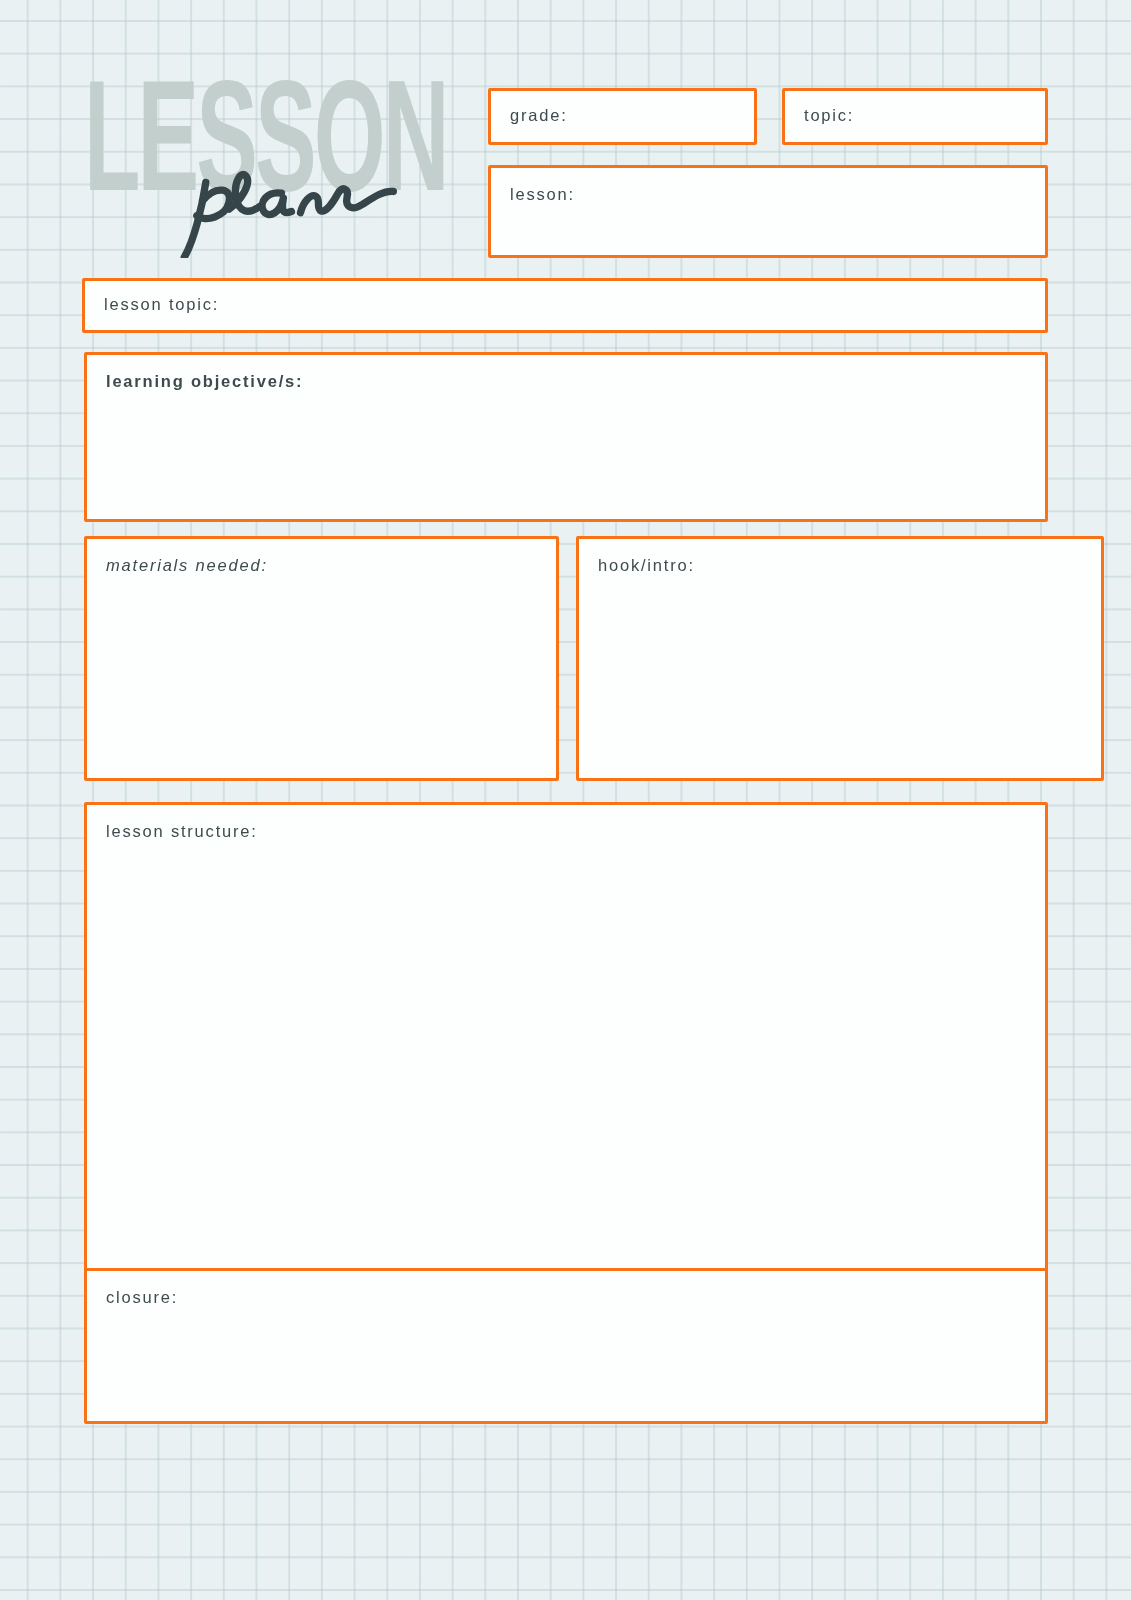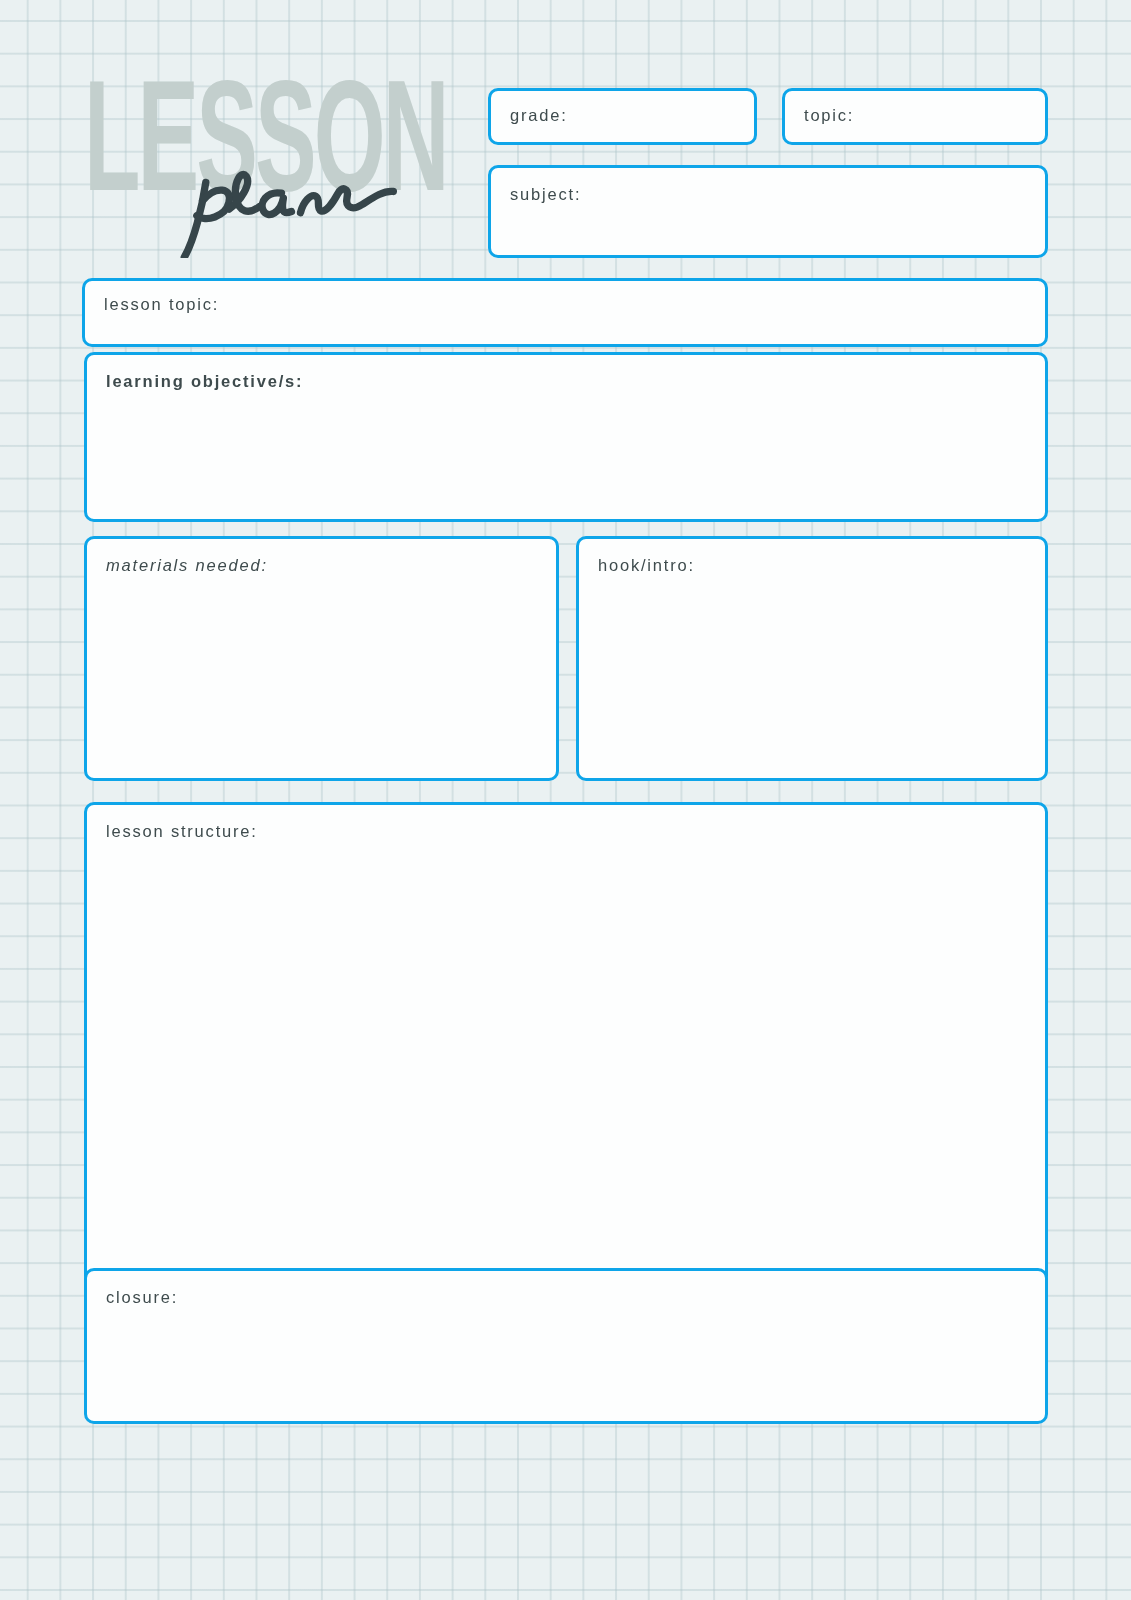--- a/index.html
+++ b/index.html
@@ -42,40 +42,40 @@
     left: 152px;
     top: 156px;
     width: 248px;
     height: 102px;
   }
 
   
   .field-box {
     position: absolute;
     background: #fdfefe;
-    border: 3px solid #0ea5e9;
-    border-radius: 10px;
+    border: 3px solid #f97316;
+    border-radius: 2px;
     padding: 15px 19px;
   }
 
   .field-label {
     display: inline-block;
     font-size: 16.5px;
     letter-spacing: 1.8px;
     color: #3e4b4d;
     line-height: 1.35;
   }
 
   .box-grade              { left: 488px; top: 88px;   width: 269px; height: 57px;  padding-top: 13px; }
   .box-date               { left: 782px; top: 88px;   width: 266px; height: 57px;  padding-top: 13px; }
   .box-subject            { left: 488px; top: 165px;  width: 560px; height: 93px;  }
-  .box-lesson-topic       { left: 82px;  top: 278px;  width: 966px; height: 69px;  padding-top: 12px; }
+  .box-lesson-topic       { left: 82px;  top: 278px;  width: 966px; height: 55px;  padding-top: 12px; }
   .box-learning-objectives{ left: 84px;  top: 352px;  width: 964px; height: 170px; font-weight: bold; }
   .box-materials-needed   { left: 84px;  top: 536px;  width: 475px; height: 245px; font-style: italic; }
-  .box-hook-intro         { left: 576px; top: 536px;  width: 472px; height: 245px; }
+  .box-hook-intro         { left: 576px; top: 536px;  width: 528px; height: 245px; }
   .box-lesson-structure   { left: 84px;  top: 802px;  width: 964px; height: 484px; }
   .box-closure            { left: 84px;  top: 1268px; width: 964px; height: 156px; }
 </style>
 </head>
 <body>
 
 <div class="header">
   <div class="header-title">LESSON</div>
 
   <svg class="header-script" viewBox="0 0 300 125" aria-label="plan">
@@ -96,21 +96,21 @@
 
 <div class="field-box box-grade">
   <span class="field-label">grade:</span>
 </div>
 
 <div class="field-box box-date">
   <span class="field-label">topic:</span>
 </div>
 
 <div class="field-box box-subject">
-  <span class="field-label">subject:</span>
+  <span class="field-label">lesson:</span>
 </div>
 
 <div class="field-box box-lesson-topic">
   <span class="field-label">lesson topic:</span>
 </div>
 
 <div class="field-box box-learning-objectives">
   <span class="field-label">learning objective/s:</span>
 </div>
 

